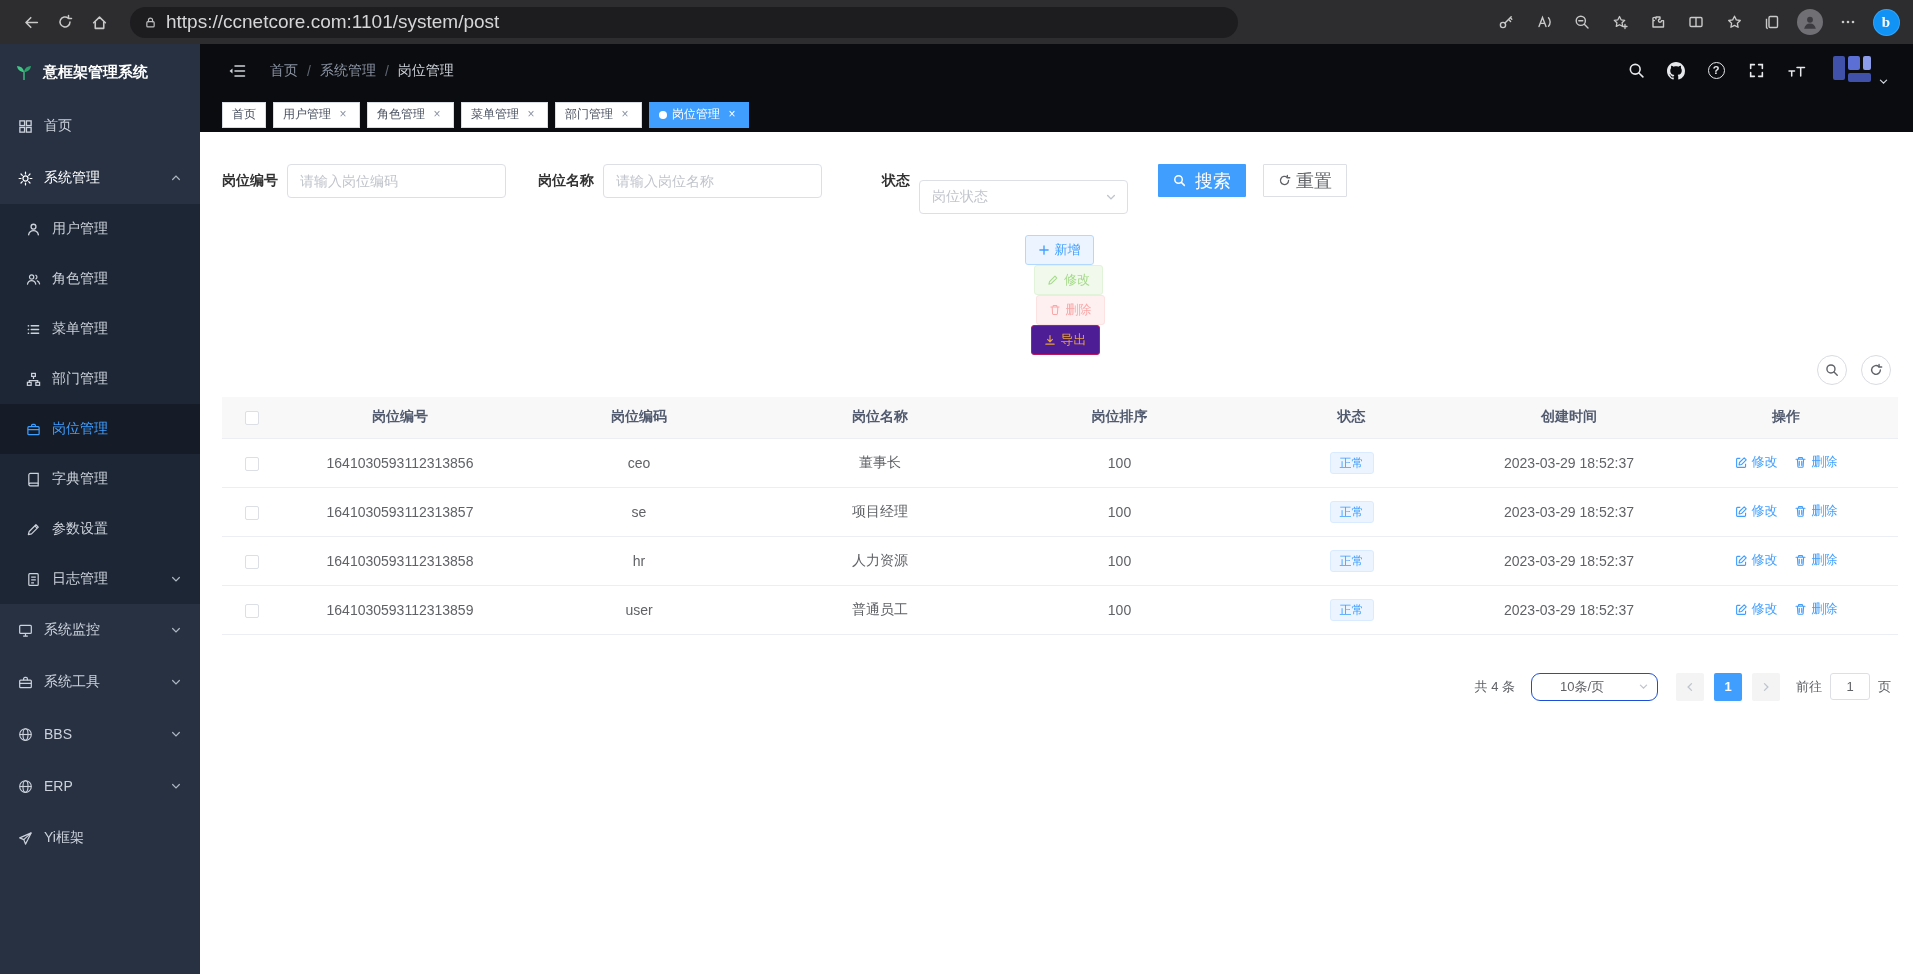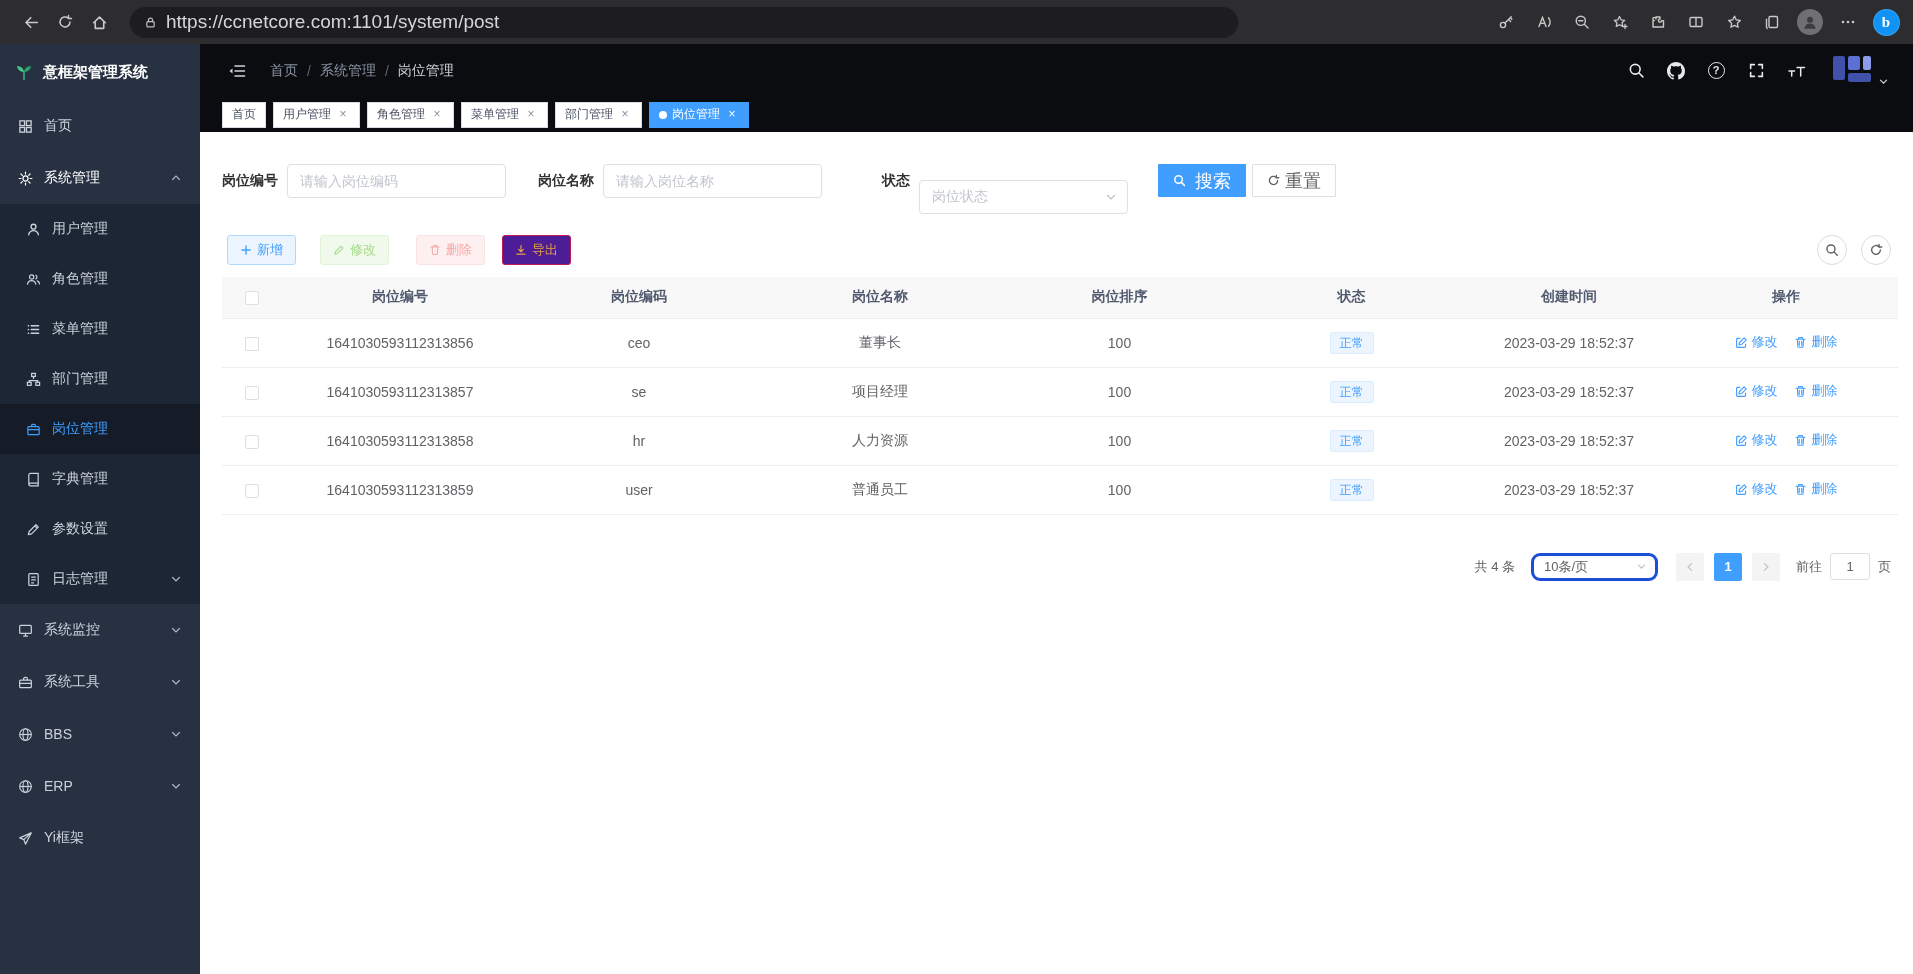--- a/index.html
+++ b/index.html
@@ -48,39 +48,39 @@
 
   .frow { display:flex; align-items:center; }
   .flabel { font-size:14px; font-weight:bold; color:#333; margin-right:9px; white-space:nowrap; }
   .finput { width:219px; height:34px; border:1px solid #dcdfe6; border-radius:4px; padding:0 12px; font-size:14px; color:#606266; font-family:inherit; outline:none; }
   .finput::placeholder { color:#c0c4cc; }
   .fselect { width:209px; height:34px; border:1px solid #dcdfe6; border-radius:4px; padding:0 10px 0 12px; font-size:14px; color:#c0c4cc; display:flex; align-items:center; justify-content:space-between; cursor:pointer; background:#fff;margin-top:33px; }
   .btn { height:33px; border-radius:1px; display:inline-flex; align-items:center; justify-content:space-between; gap:5px; font-size:18px; padding:0 14px; cursor:pointer; border:1px solid transparent; white-space:nowrap; }
   .btn-primary { background:#409eff; color:#fff; }
   .btn-plainw { background:#fff; border-color:#dcdfe6; color:#606266; }
 
-  .trow { display:flex; align-items:center; margin-top:21px; }
+  .trow { display:flex; align-items:center; margin-top:21px;flex-direction:column; }
   .sbtn { height:30px; border-radius:3px; display:inline-flex; align-items:center; gap:5px; font-size:13px; padding:0 12px; cursor:pointer; }
   .sb-add { background:#ecf5ff; border:1px solid #b3d8ff; color:#409eff; margin-left:5px; }
   .sb-edit { background:#f0f9eb; border:1px solid #e1f3d8; color:#a4da89; cursor:not-allowed; margin-left:24px; }
   .sb-del { background:#fef0f0; border:1px solid #fde2e2; color:#f9a7a7; cursor:not-allowed; margin-left:27px; }
   .sb-exp { background:#4c1d95; border:1px solid #be185d; color:#e6a23c; margin-left:17px; }
   .circles { margin-left:auto; display:flex; gap:14px; }
   .cbtn { width:30px; height:30px; border-radius:50%; border:1px solid #d9dce1; background:#fff; display:flex; align-items:center; justify-content:center; color:#5f6368; cursor:pointer; }
 
   table.grid { width:1669px; margin-top:12px; border-collapse:collapse; table-layout:fixed; }
   .grid th { height:41px; background:#f8f8f9; color:#515a6e; font-size:14px; font-weight:bold; text-align:center; border-bottom:1px solid #ebeef5; }
   .grid td { height:49px; color:#606266; font-size:14px; text-align:center; border-bottom:1px solid #ebeef5; }
   .ck { display:inline-block; width:14px; height:14px; border:1px solid #dcdfe6; border-radius:2px; background:#fff; cursor:pointer; vertical-align:middle; }
   .tagblue { display:inline-block; height:22px; line-height:20px; padding:0 9px; font-size:12px; color:#409eff; background:#ecf5ff; border:1px solid #d9ecff; border-radius:3px; }
   .oplink { display:inline-flex; align-items:center; gap:4px; color:#409eff; font-size:13px; cursor:pointer; }
   .oplink + .oplink { margin-left:13px; }
 
   .pager { display:flex; align-items:center; justify-content:flex-end; margin-top:38px; font-size:13px; color:#606266; }
-  .psel { width:127px; height:28px; border:3px solid #1d4ed8; border-radius:9px; display:flex; align-items:center; justify-content:space-between; padding:0 8px 0 10px; cursor:pointer; color:#606266; margin:0 18px 0 16px; }
+  .psel { width:127px; height:28px; border:1px solid #1d4ed8; border-radius:9px; display:flex; align-items:center; justify-content:space-between; padding:0 8px 0 28px; cursor:pointer; color:#606266; margin:0 18px 0 16px; }
   .pbtn { width:28px; height:28px; border-radius:2px; background:#f4f4f5; color:#c0c4cc; display:flex; align-items:center; justify-content:center; cursor:pointer; }
   .pbtn.num { color:#606266; font-weight:bold; }
   .pbtn.cur { background:#409eff; color:#fff; }
   .goto-in { width:40px; height:27px; border:1px solid #dcdfe6; border-radius:3px; text-align:center; font-size:13px; color:#606266; outline:none; margin:0 8px; font-family:inherit; }
 </style>
 </head>
 <body>
 
 <div class="browser">
   <div class="bico">
@@ -422,21 +422,21 @@
           <path d="M3.5 6 8 10.5 12.5 6"></path>
         </svg>
     </div>
     <button class="btn btn-primary" style="margin-left:30px;width:88px;">
       <svg width="13" height="13" viewBox="0 0 16 16" fill="none" stroke="#fff" stroke-width="1.8" stroke-linecap="round">
           <circle cx="6.8" cy="6.8" r="4.6"></circle>
           <path d="M10.3 10.3 14 14"></path>
         </svg>
       <span>搜索</span>
     </button>
-    <button class="btn btn-plainw" style="margin-left:6px;">
+    <button class="btn btn-plainw" style="margin-left:17px;">
       <svg width="13" height="13" viewBox="0 0 16 16" fill="none" stroke="#606266" stroke-width="1.6" stroke-linecap="round">
           <path d="M13 8A5 5 0 1 1 11.3 4.2"></path>
           <path d="M11.5 1.6v3h3"></path>
         </svg>
       <span>重置</span>
     </button>
   </div>
 
   <div class="trow">
     <button class="sbtn sb-add">

